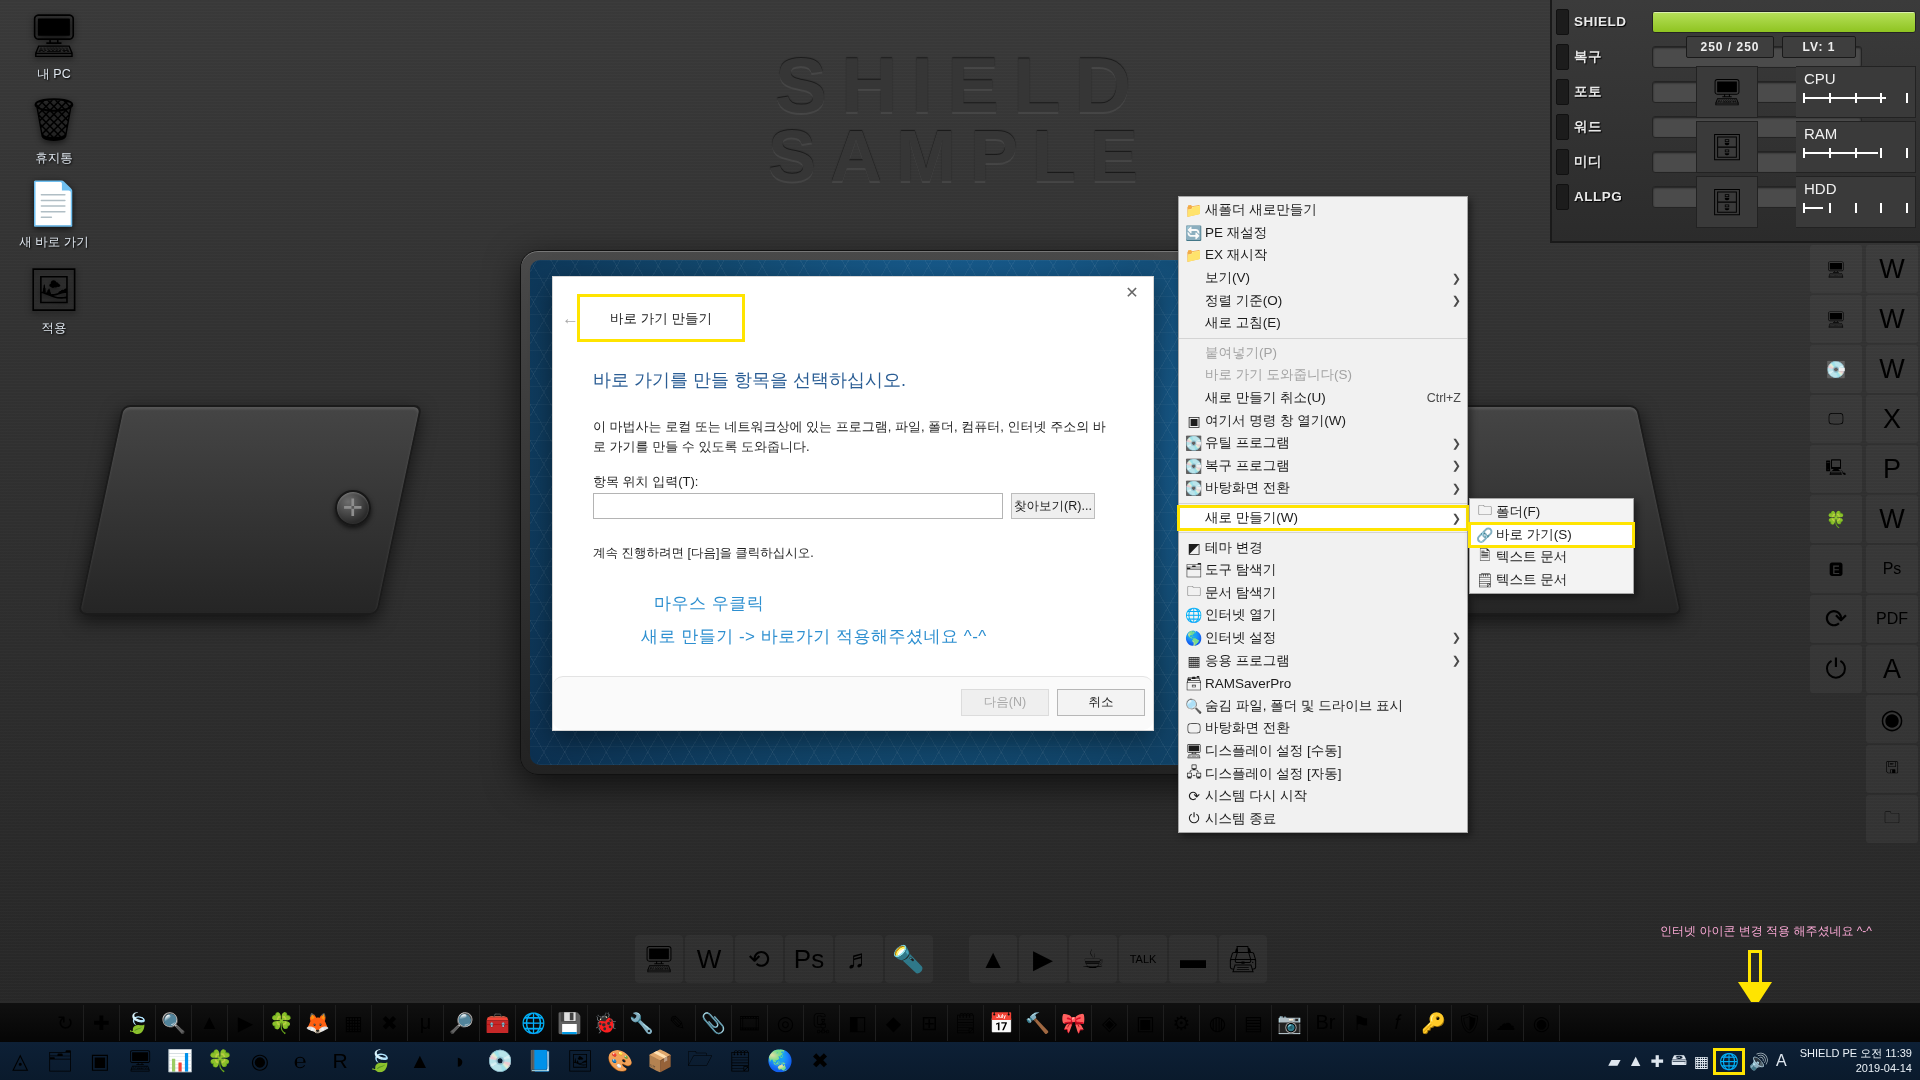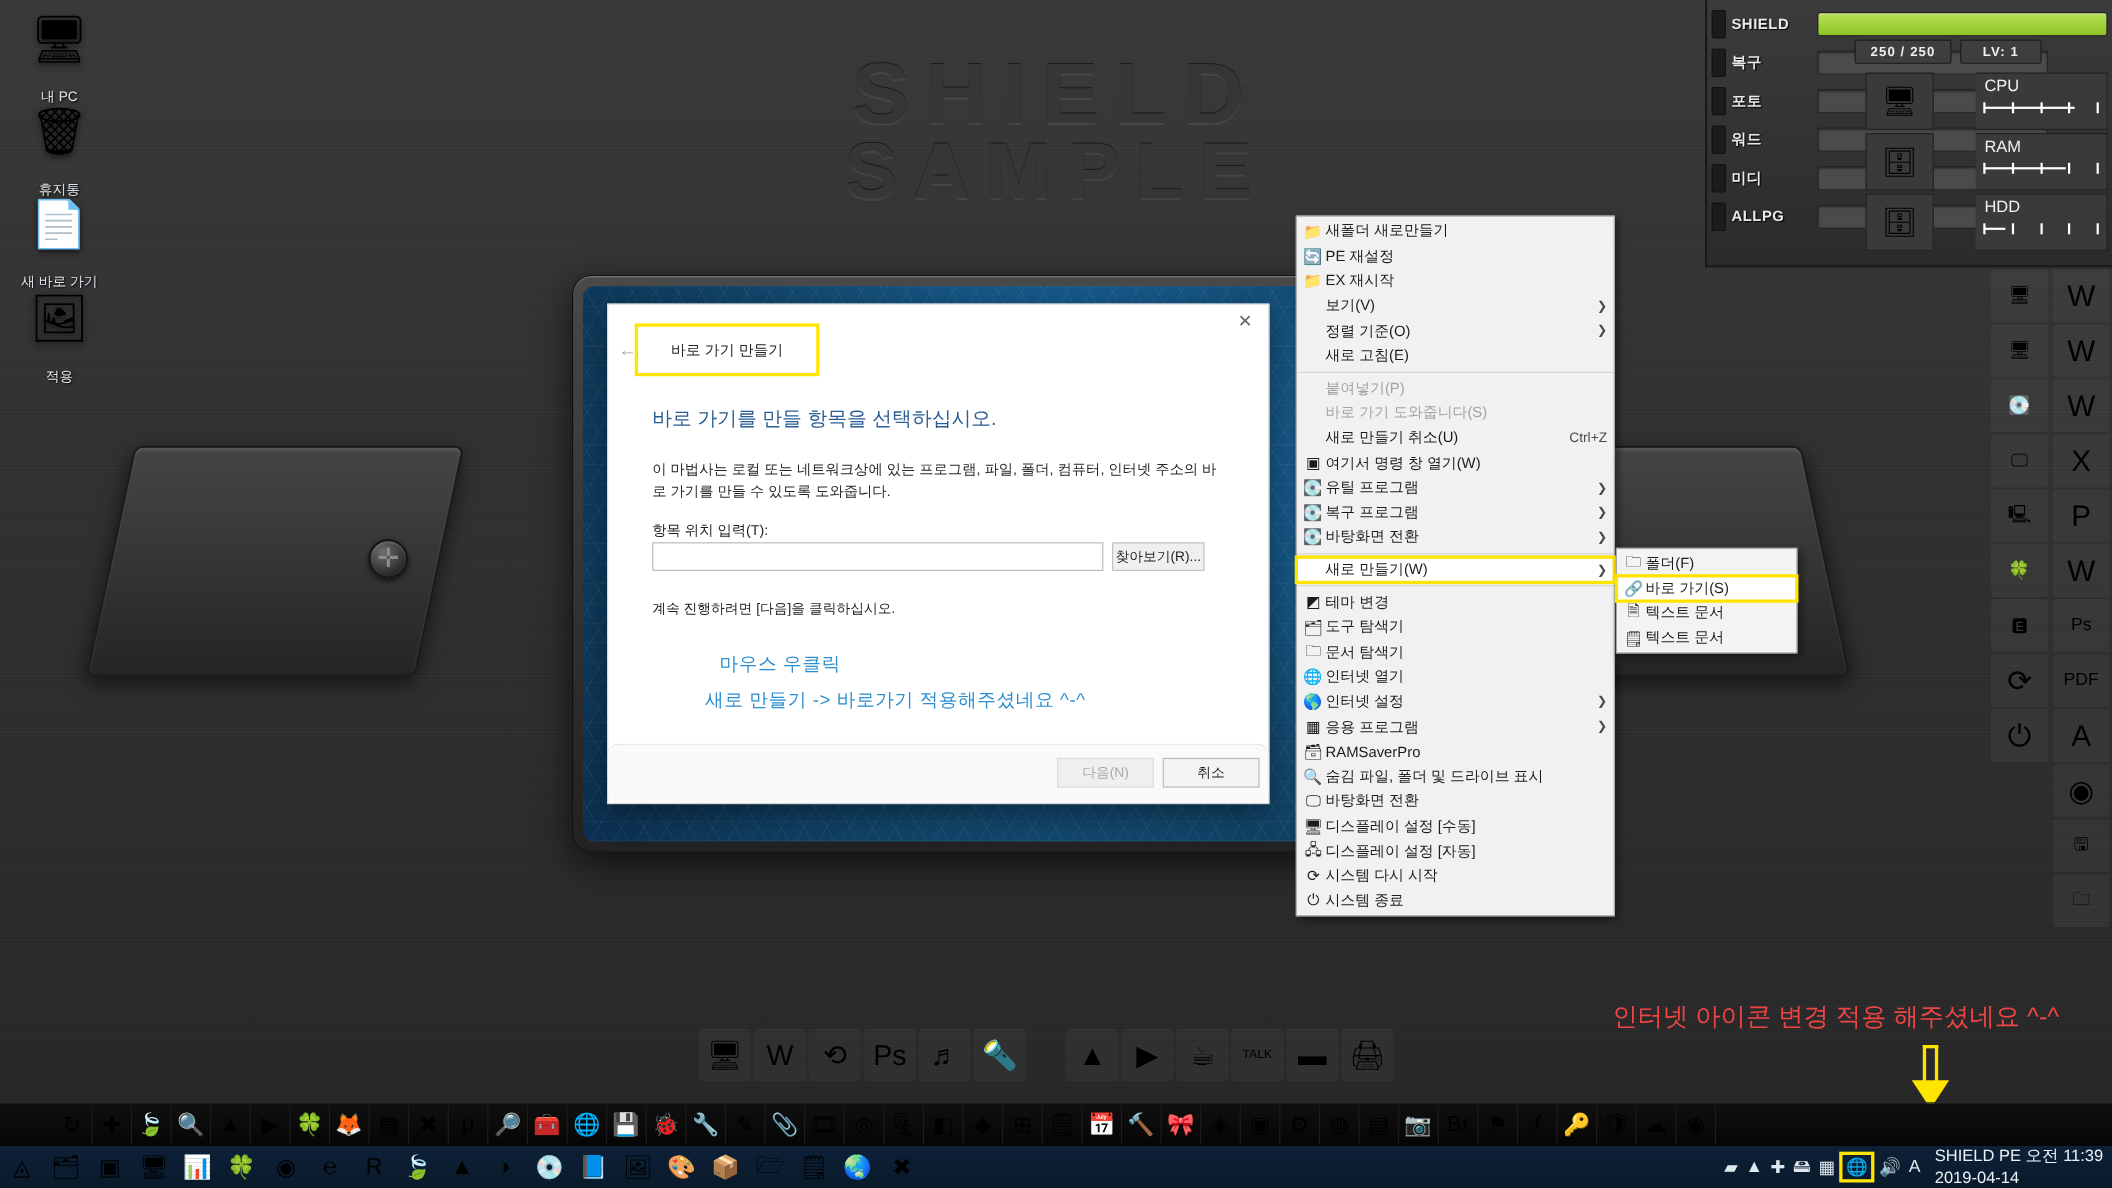--- a/index.html
+++ b/index.html
@@ -83,21 +83,21 @@
 
   
   .desk-icon{
     position:absolute; width:92px; text-align:center; cursor:default;
   }
   .desk-icon .glyph{
     display:block; height:56px; line-height:56px; font-size:42px;
     filter: drop-shadow(0 2px 3px rgba(0,0,0,.7));
   }
   .desk-icon .lbl{
-    display:block; color:#dfe6ee; font-size:12.5px; margin-top:16px;
+    display:block; color:#dfe6ee; font-size:12.5px; margin-top:2px;
     text-shadow:1px 1px 2px #000;
   }
 
   
   #gadget{
     position:absolute; right:0; top:0; width:370px; height:243px;
     background:linear-gradient(180deg,#3b3b3b,#2b2b2b);
     border-left:2px solid #1a1a1a; border-bottom:2px solid #1a1a1a;
     padding:6px 4px 4px 4px;
   }
@@ -271,25 +271,25 @@
   #tb-lower .li{
     width:40px; height:38px; display:flex; align-items:center; justify-content:center;
     font-size:21px;
   }
   #tray{
     position:absolute; right:0; top:0; height:38px; display:flex; align-items:center;
     padding-right:8px; gap:7px;
   }
   #tray .tri{ font-size:16px; color:#dfe7ef; display:flex; align-items:center; }
   #tray .tri.boxed{ outline:3px solid #ffe400; padding:1px 3px; }
-  #clock{ color:#eaf1f7; font-size:15px; text-align:left; line-height:1.35; margin-left:6px; }
+  #clock{ color:#eaf1f7; font-size:11px; text-align:right; line-height:1.35; margin-left:6px; }
 
   
   #annot-tray{
-    position:absolute; right:48px; bottom:140px; color:#ef4444; font-size:23px;
+    position:absolute; right:48px; bottom:140px; color:#f9a8d4; font-size:12px;
     white-space:nowrap;
   }
   #annot-arrow{
     position:absolute; right:148px; bottom:72px; width:34px; height:58px;
   }
   #annot-arrow .shaft{
     position:absolute; left:10px; top:0; width:14px; height:34px;
     border:3px solid #ffe400; border-bottom:none;
   }
   #annot-arrow .head{

